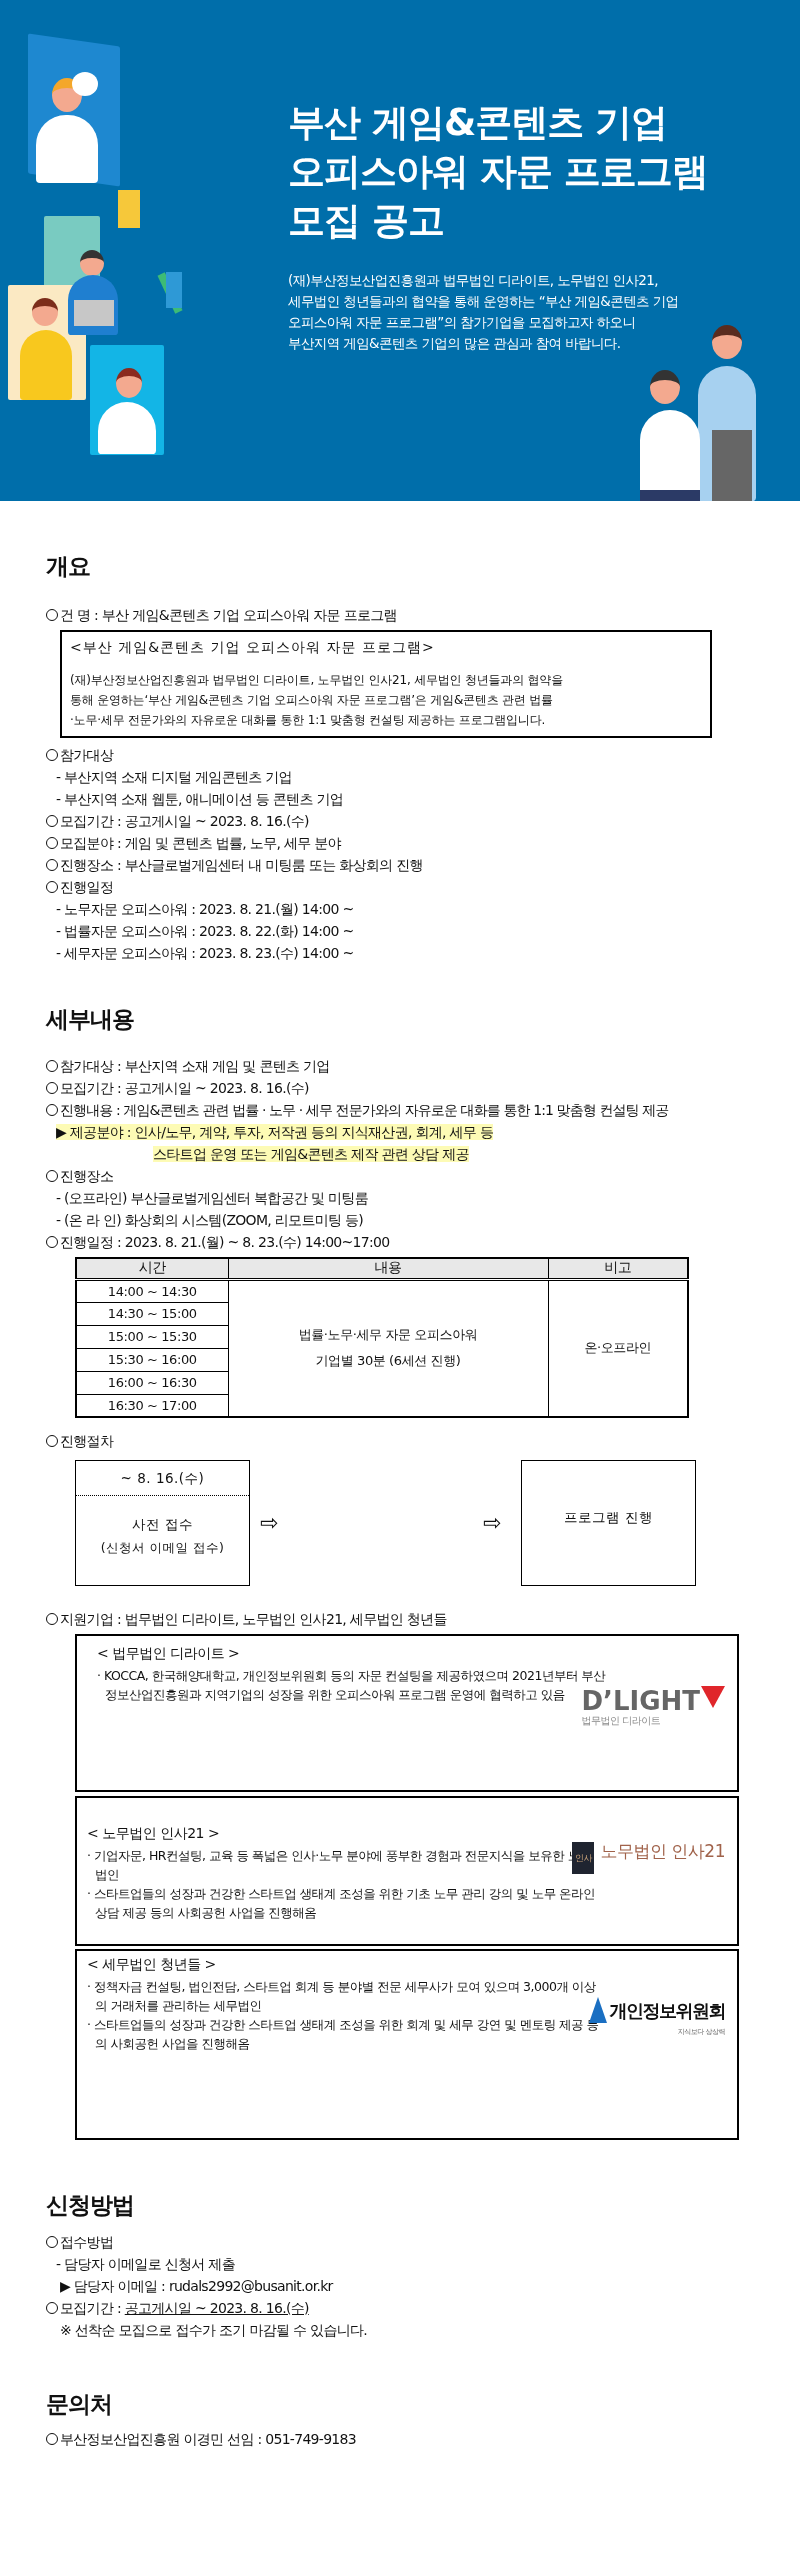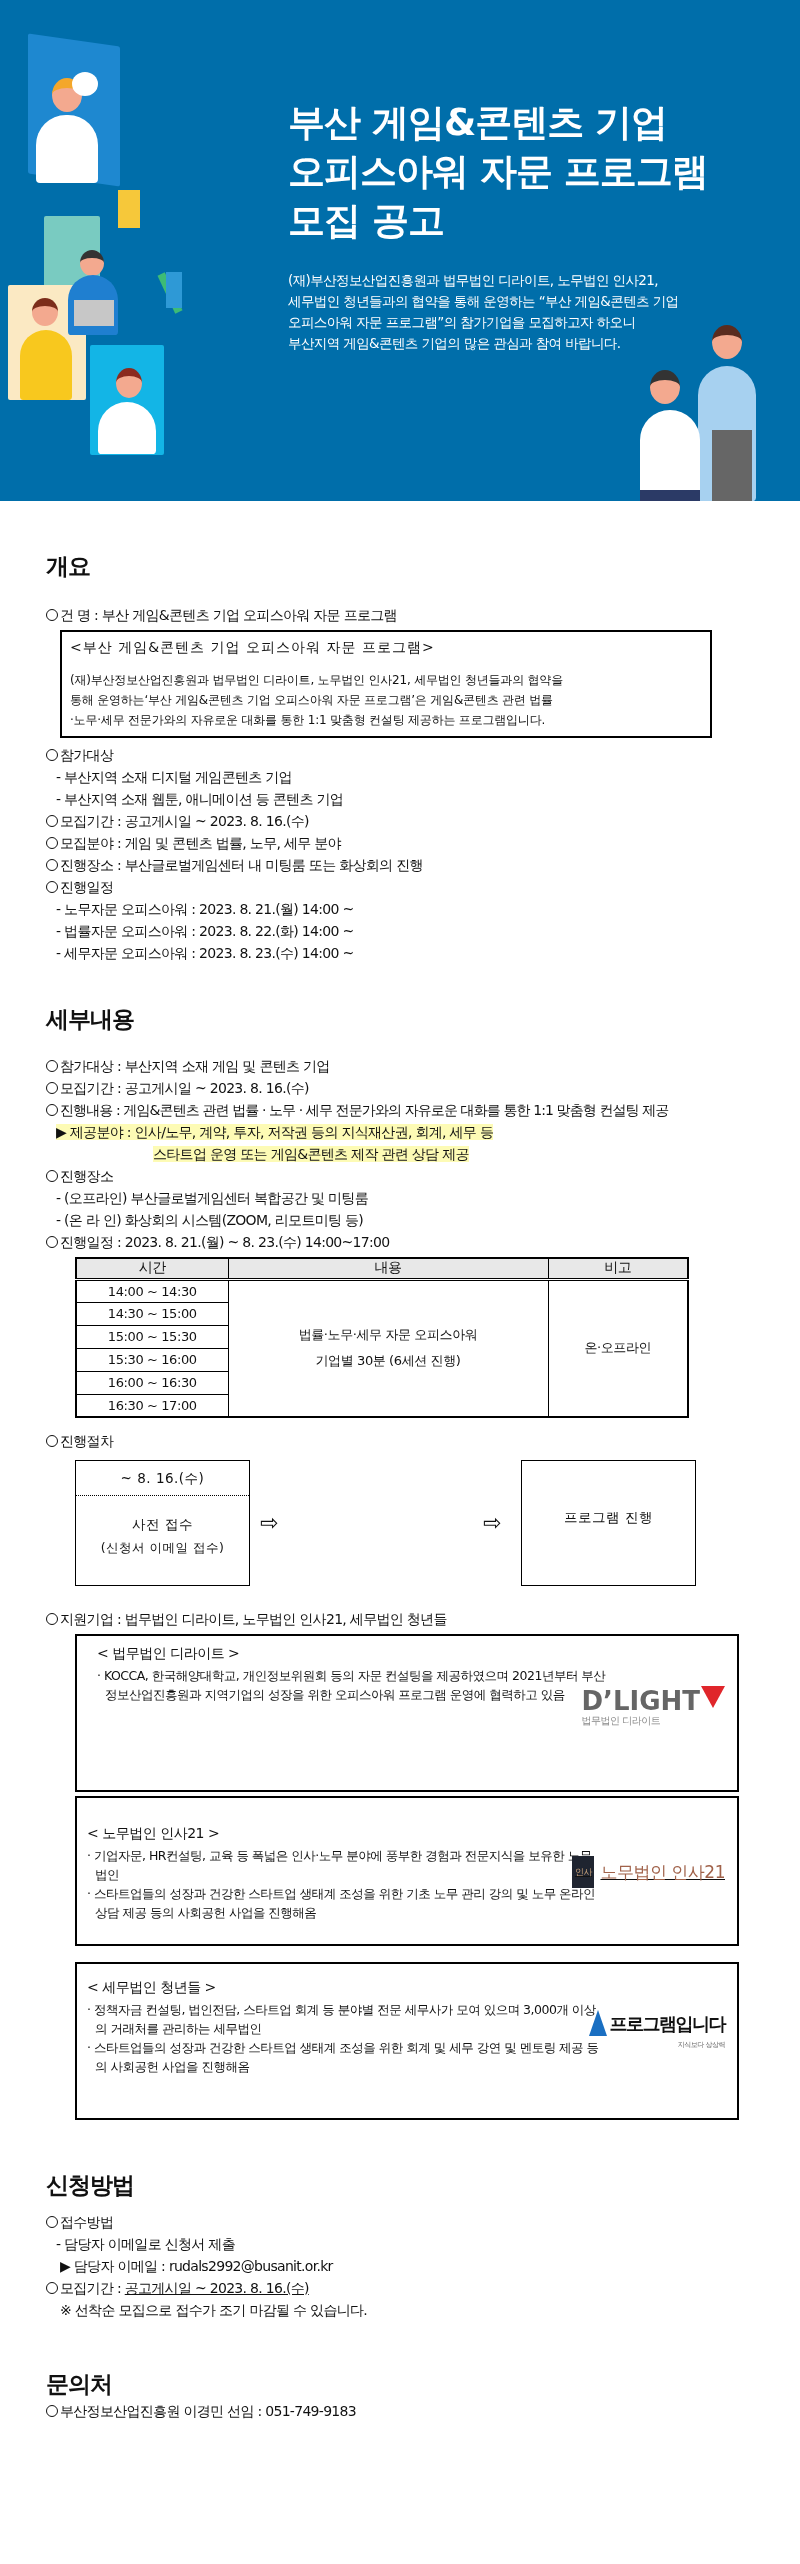--- a/index.html
+++ b/index.html
@@ -181,47 +181,47 @@
         <span>D’LIGHT</span><span style="display:inline-block;width:0;height:0;border-left:12px solid transparent;border-right:12px solid transparent;border-top:22px solid #e0262b;vertical-align:2px;margin-left:1px;"></span>
       </div>
       <div style="font-size:10px;color:#888;">법무법인 디라이트</div>
     </div>
   </div>
 
   <div class="cbox" style="margin-top:4px;height:150px;padding-top:26px;">
     <div class="ctitle">&lt; 노무법인 인사21 &gt;</div>
     <div class="bul">· 기업자문, HR컨설팅, 교육 등 폭넓은 인사·노무 분야에 풍부한 경험과 전문지식을 보유한 노무법인</div>
     <div class="bul">· 스타트업들의 성장과 건강한 스타트업 생태계 조성을 위한 기초 노무 관리 강의 및 노무 온라인 상담 제공 등의 사회공헌 사업을 진행해옴</div>
-    <div class="logo" style="top:58px;display:flex;align-items:center;text-decoration:underline;">
+    <div class="logo" style="top:44px;display:flex;align-items:flex-start;">
       <span style="display:inline-block;width:22px;height:32px;background:#1f2430;color:#c9a27a;font-size:9px;text-align:center;line-height:32px;">인사</span>
       <span style="margin-left:6px;font-size:17px;color:#a0624a;">노무법인 인사21</span>
     </div>
   </div>
 
-  <div class="cbox" style="margin-top:16px;height:158px;padding-top:14px;">
+  <div class="cbox" style="margin-top:3px;height:191px;padding-top:4px;">
     <div class="ctitle">&lt; 세무법인 청년들 &gt;</div>
     <div class="bul">· 정책자금 컨설팅, 법인전담, 스타트업 회계 등 분야별 전문 세무사가 모여 있으며 3,000개 이상의 거래처를 관리하는 세무법인</div>
     <div class="bul">· 스타트업들의 성장과 건강한 스타트업 생태계 조성을 위한 회계 및 세무 강연 및 멘토링 제공 등의 사회공헌 사업을 진행해옴</div>
     <div class="logo" style="top:46px;text-align:right;">
       <div style="display:flex;align-items:center;">
         <span style="display:inline-block;width:0;height:0;border-left:9px solid transparent;border-right:9px solid transparent;border-bottom:26px solid #1a6fc2;margin-right:3px;"></span>
-        <span style="font-size:18px;font-weight:bold;color:#111;letter-spacing:-1.5px;">프로그램입니다</span>
+        <span style="font-size:18px;font-weight:bold;color:#111;letter-spacing:-1.5px;">개인정보위원회</span>
       </div>
       <div style="font-size:7px;color:#666;">지식보다 상상력</div>
     </div>
   </div>
 </div>
 
 <div class="section" style="padding-top:50px;">
   <div class="h1">신청방법</div>
   <div style="margin-top:10px;">
     <div class="line"><span class="circle"></span><span>접수방법</span></div>
     <div class="line sub">- 담당자 이메일로 신청서 제출</div>
     <div class="line sub2">▶ 담당자 이메일 : rudals2992@busanit.or.kr</div>
     <div class="line"><span class="circle"></span><span>모집기간 : </span><span style="text-decoration:underline;">공고게시일 ~ 2023. 8. 16.(수)</span></div>
     <div class="line sub2">※ 선착순 모집으로 접수가 조기 마감될 수 있습니다.</div>
   </div>
 </div>
 
 <div class="section" style="padding-top:48px;padding-bottom:40px;">
   <div class="h1">문의처</div>
-  <div class="line" style="margin-top:0;"><span class="circle"></span><span>부산정보산업진흥원 이경민 선임 : 051-749-9183</span></div>
+  <div class="line" style="margin-top:8px;"><span class="circle"></span><span>부산정보산업진흥원 이경민 선임 : 051-749-9183</span></div>
 </div>
 
 </body></html>

